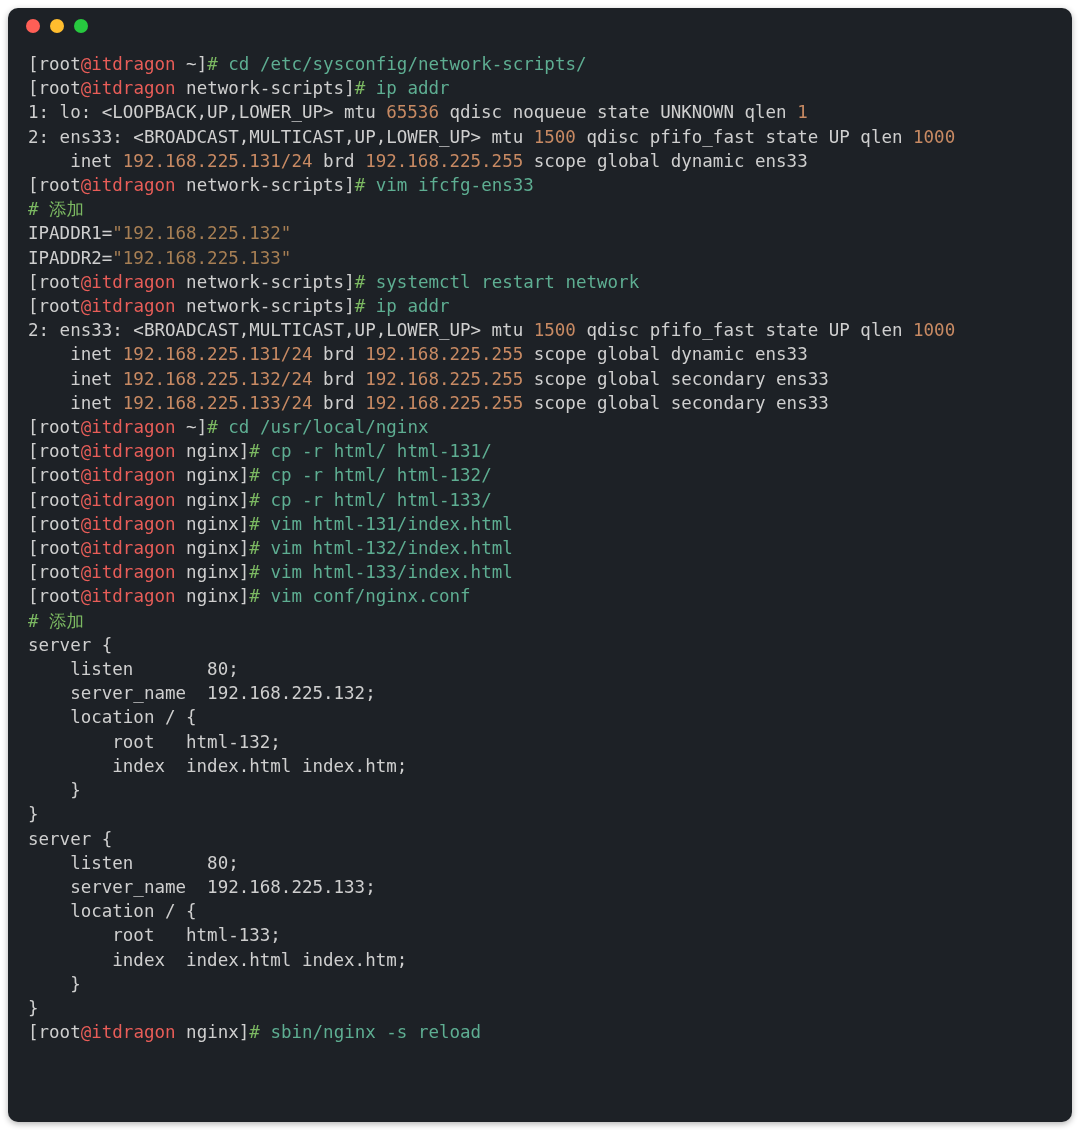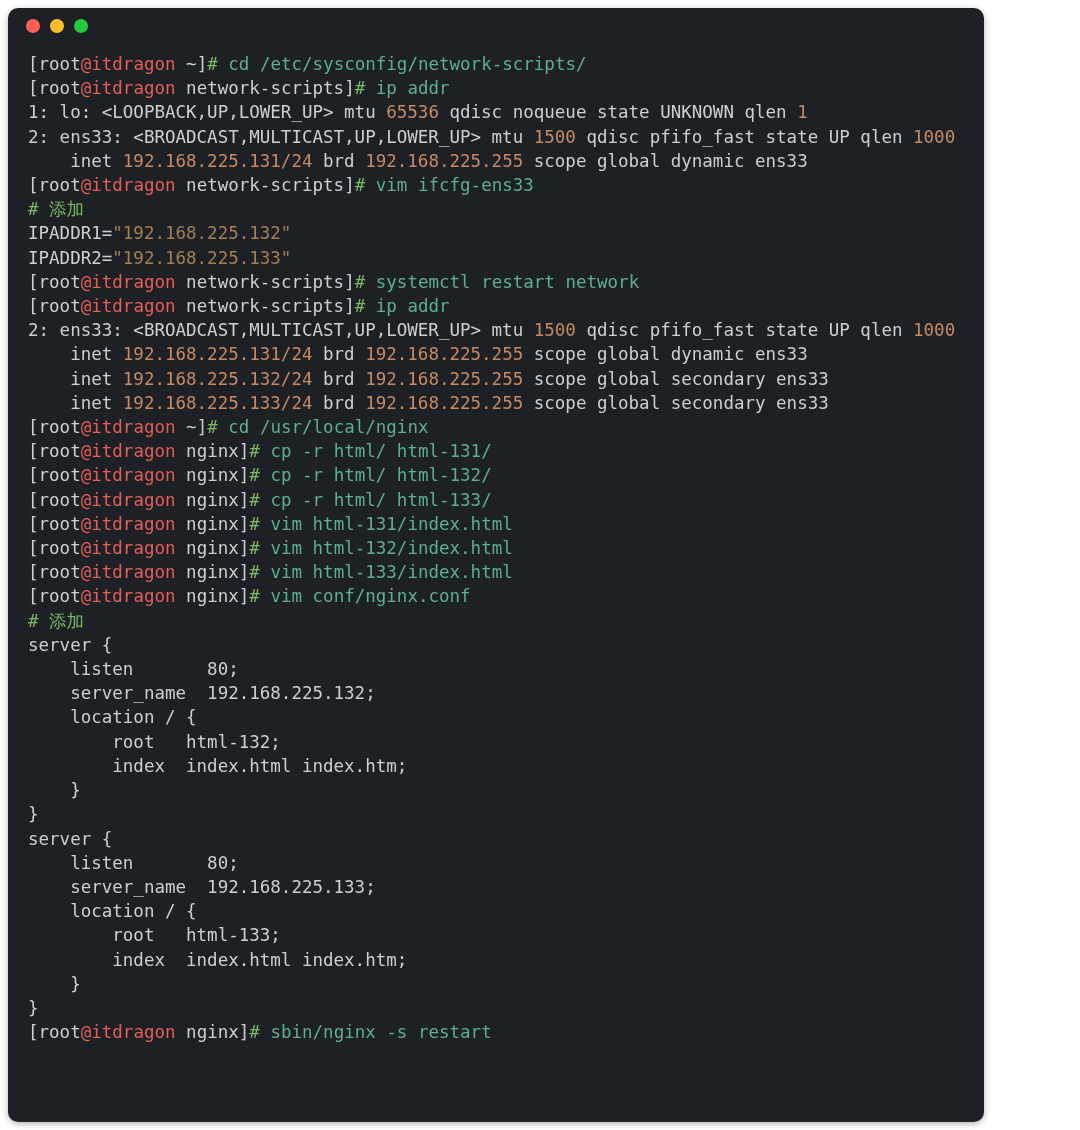--- a/index.html
+++ b/index.html
@@ -6,21 +6,21 @@
     margin: 0;
     padding: 0;
     background: #ffffff;
     font-family: "Menlo", "Consolas", "DejaVu Sans Mono", monospace;
     width: 1080px;
     height: 1130px;
     overflow: hidden;
   }
   .terminal-window {
     margin: 8px;
-    width: 976px;
+    width: 1064px;
     height: 1114px;
     background: #1d2126;
     border-radius: 10px;
     box-shadow: 0 2px 6px rgba(0,0,0,0.3);
     box-sizing: border-box;
     overflow: hidden;
   }
   .titlebar {
     height: 36px;
     display: flex;
@@ -93,14 +93,14 @@
     }
 }
 server {
     listen       80;
     server_name  192.168.225.133;
     location / {
         root   html-133;
         index  index.html index.htm;
     }
 }</span>
-<span class="fg-w">[</span><span class="fg-w">root</span><span class="fg-r">@</span><span class="fg-r">itdragon</span> <span class="fg-w">nginx</span><span class="fg-w">]</span><span class="fg-g">#</span> <span class="fg-cmd">sbin/nginx -s restart</span></div>
+<span class="fg-w">[</span><span class="fg-w">root</span><span class="fg-r">@</span><span class="fg-r">itdragon</span> <span class="fg-w">nginx</span><span class="fg-w">]</span><span class="fg-g">#</span> <span class="fg-cmd">sbin/nginx -s reload</span></div>
 </div>
 
 </body></html>

